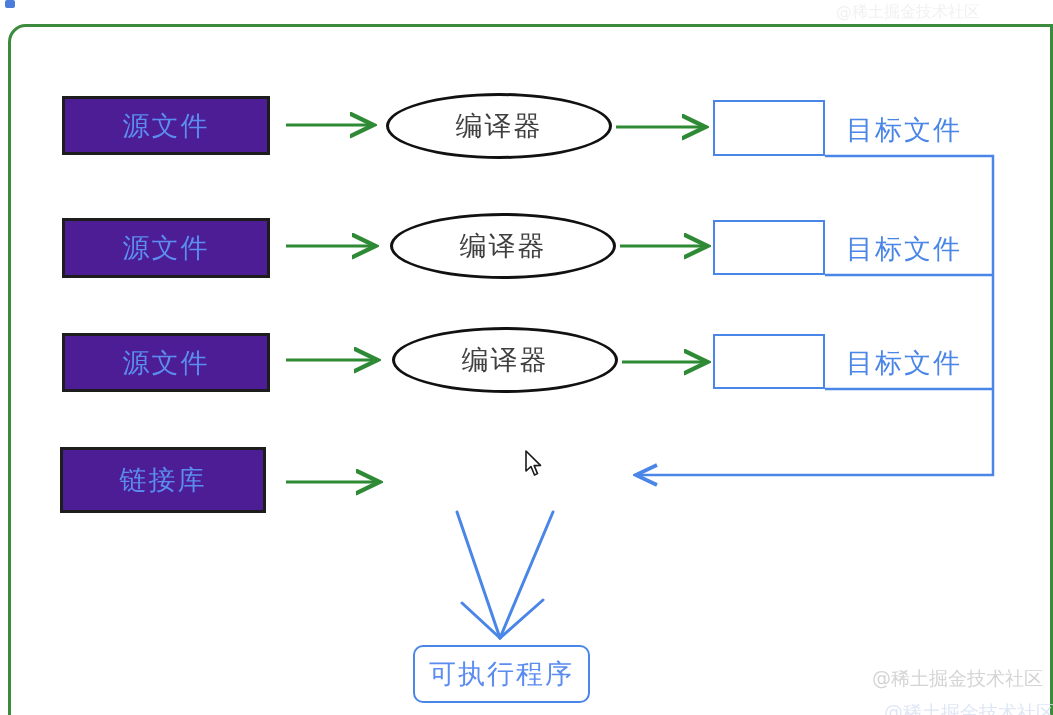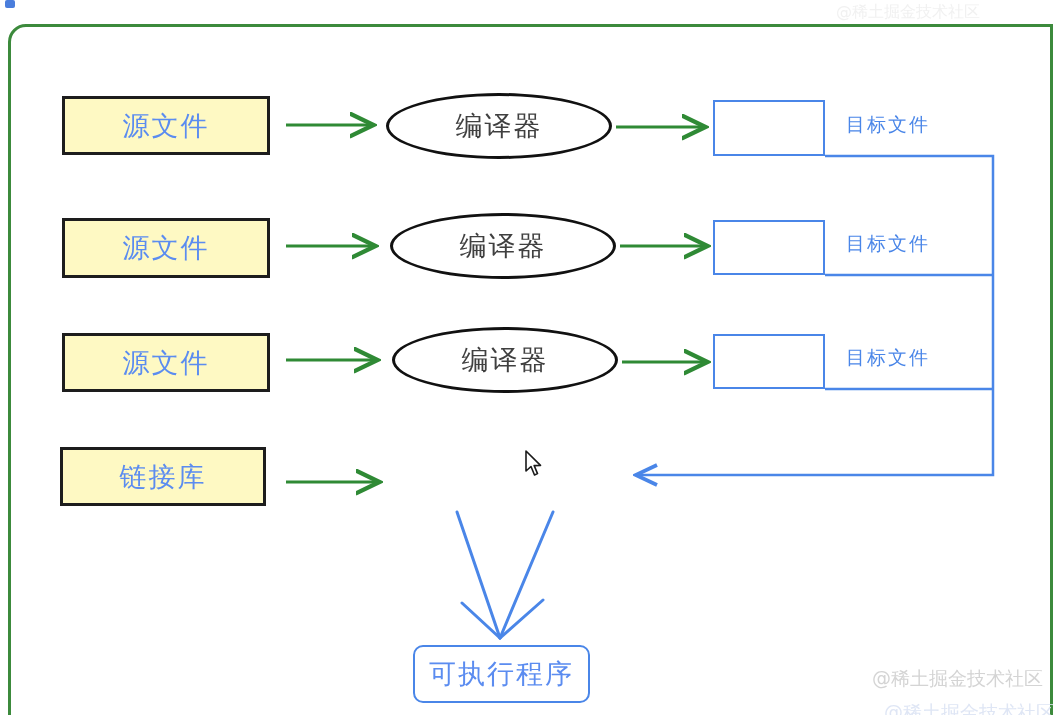--- a/index.html
+++ b/index.html
@@ -40,21 +40,21 @@
     height: 8px;
     background: #4a7ddc;
     border-radius: 2px;
   }
 
   
   .node-rect {
     position: absolute;
     box-sizing: border-box;
     border: 3px solid #1d1d1d;
-    background: #fef9c3;
+    background: #4c1d95;
     display: flex;
     align-items: center;
     justify-content: center;
   }
   .node-rect .label {
     color: #5b8cf0;
     font-size: 27px;
     letter-spacing: 2px;
     white-space: nowrap;
   }
@@ -81,21 +81,21 @@
   
   .obj-rect {
     position: absolute;
     box-sizing: border-box;
     border: 2px solid #4a86e8;
     background: #ffffff;
   }
   .obj-label {
     position: absolute;
     color: #4a86e8;
-    font-size: 19px;
+    font-size: 27px;
     letter-spacing: 2px;
     white-space: nowrap;
   }
 
   
   #exe-box {
     position: absolute;
     box-sizing: border-box;
     border: 2px solid #4a86e8;
     border-radius: 10px;
@@ -171,21 +171,21 @@
 
   <div class="node-rect" style="left:62px; top:96px; width:208px; height:59px;">
     <span class="label">源文件</span>
   </div>
   <div class="node-rect" style="left:62px; top:218px; width:208px; height:60px;">
     <span class="label">源文件</span>
   </div>
   <div class="node-rect" style="left:62px; top:333px; width:208px; height:59px;">
     <span class="label">源文件</span>
   </div>
-  <div class="node-rect" style="left:60px; top:447px; width:206px; height:59px;">
+  <div class="node-rect" style="left:60px; top:447px; width:206px; height:66px;">
     <span class="label">链接库</span>
   </div>
 
   <div class="node-ellipse" style="left:386px; top:93px; width:226px; height:66px;">
     <span class="label label-black">编译器</span>
   </div>
   <div class="node-ellipse" style="left:390px; top:213px; width:226px; height:66px;">
     <span class="label label-black">编译器</span>
   </div>
   <div class="node-ellipse" style="left:392px; top:327px; width:226px; height:66px;">

